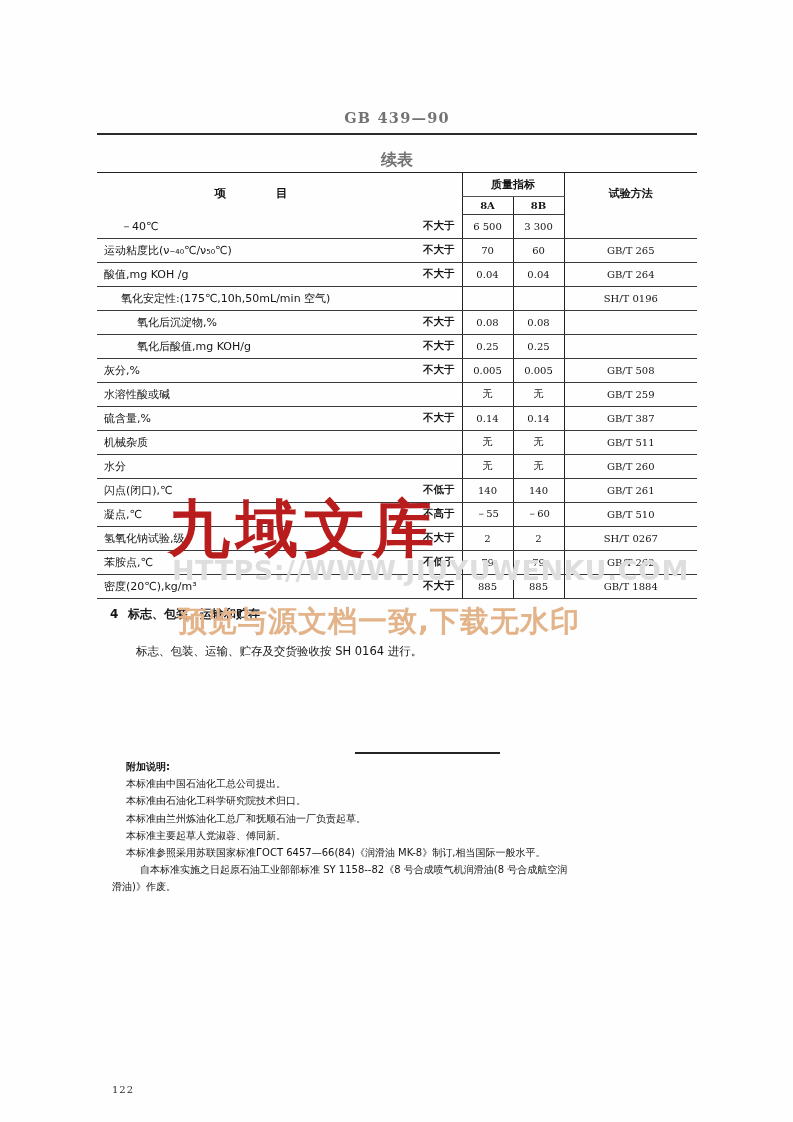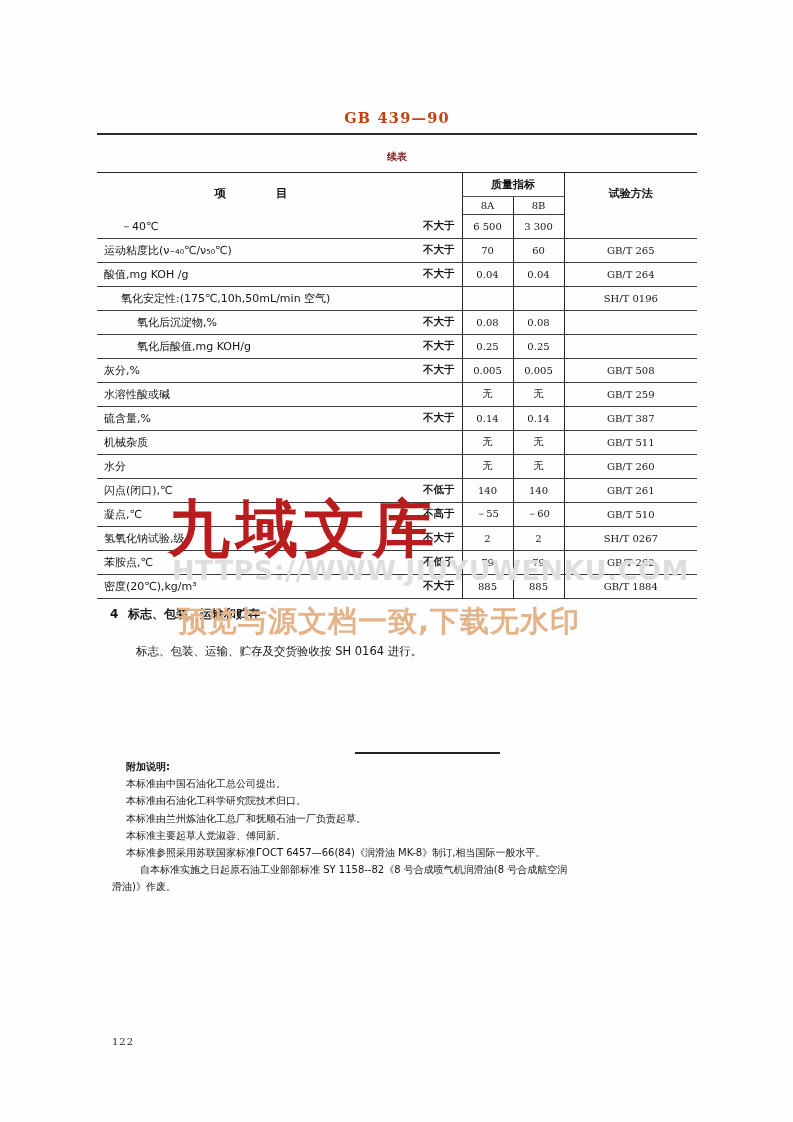--- a/index.html
+++ b/index.html
@@ -28,41 +28,41 @@
     top: 108px;
     left: 97px;
     width: 600px;
     text-align: center;
   }
   .runhead-title {
     font-family: "DejaVu Serif", "Liberation Serif", serif;
     font-weight: bold;
     font-size: 14.5px;
     letter-spacing: 1.2px;
-    color: #c2410c;
+    color: #737373;
   }
   .head-rule {
     position: absolute;
     top: 133px;
     left: 97px;
     width: 600px;
     height: 1.6px;
     background: #2b2b2b;
   }
 
   
   .cont-caption {
     position: absolute;
     top: 150px;
     left: 97px;
     width: 600px;
     text-align: center;
-    font-size: 10px;
-    font-weight: bold;
-    color: #7f1d1d;
+    font-size: 16px;
+    font-weight: bold;
+    color: #737373;
   }
 
   
   .tbl-wrap {
     position: absolute;
     top: 172px;
     left: 97px;
     width: 600px;
   }
   table.spec {
@@ -96,21 +96,21 @@
   }
   .hdr-item {
     text-align: center;
     font-weight: bold;
     font-size: 11.5px;
     letter-spacing: 9px;
     text-indent: 9px;
   }
   .hdr-sub {
     text-align: center;
-    font-weight: normal;
+    font-weight: bold;
     font-size: 10px;
     font-family: "DejaVu Serif", "Liberation Serif", serif;
     padding: 3px 0 3px 0 !important;
   }
   .hdr-method {
     text-align: center;
     font-weight: bold;
     font-size: 11px;
   }
 
@@ -185,21 +185,21 @@
     color: #151515;
   }
   .notes .n-title { font-weight: bold; }
   .notes .n-line  { white-space: nowrap; }
   .notes .n-ind   { text-indent: 14px; white-space: normal; }
   .notes .n-ind .cont { display: block; margin-left: -14px; text-indent: 0; }
 
   
   .pageno {
     position: absolute;
-    top: 1036px;
+    top: 1084px;
     left: 112px;
     font-size: 10px;
     font-family: "DejaVu Serif", "Liberation Serif", serif;
     color: #2c2c2c;
     letter-spacing: 1px;
   }
 
   
   .wm {
     position: absolute;

